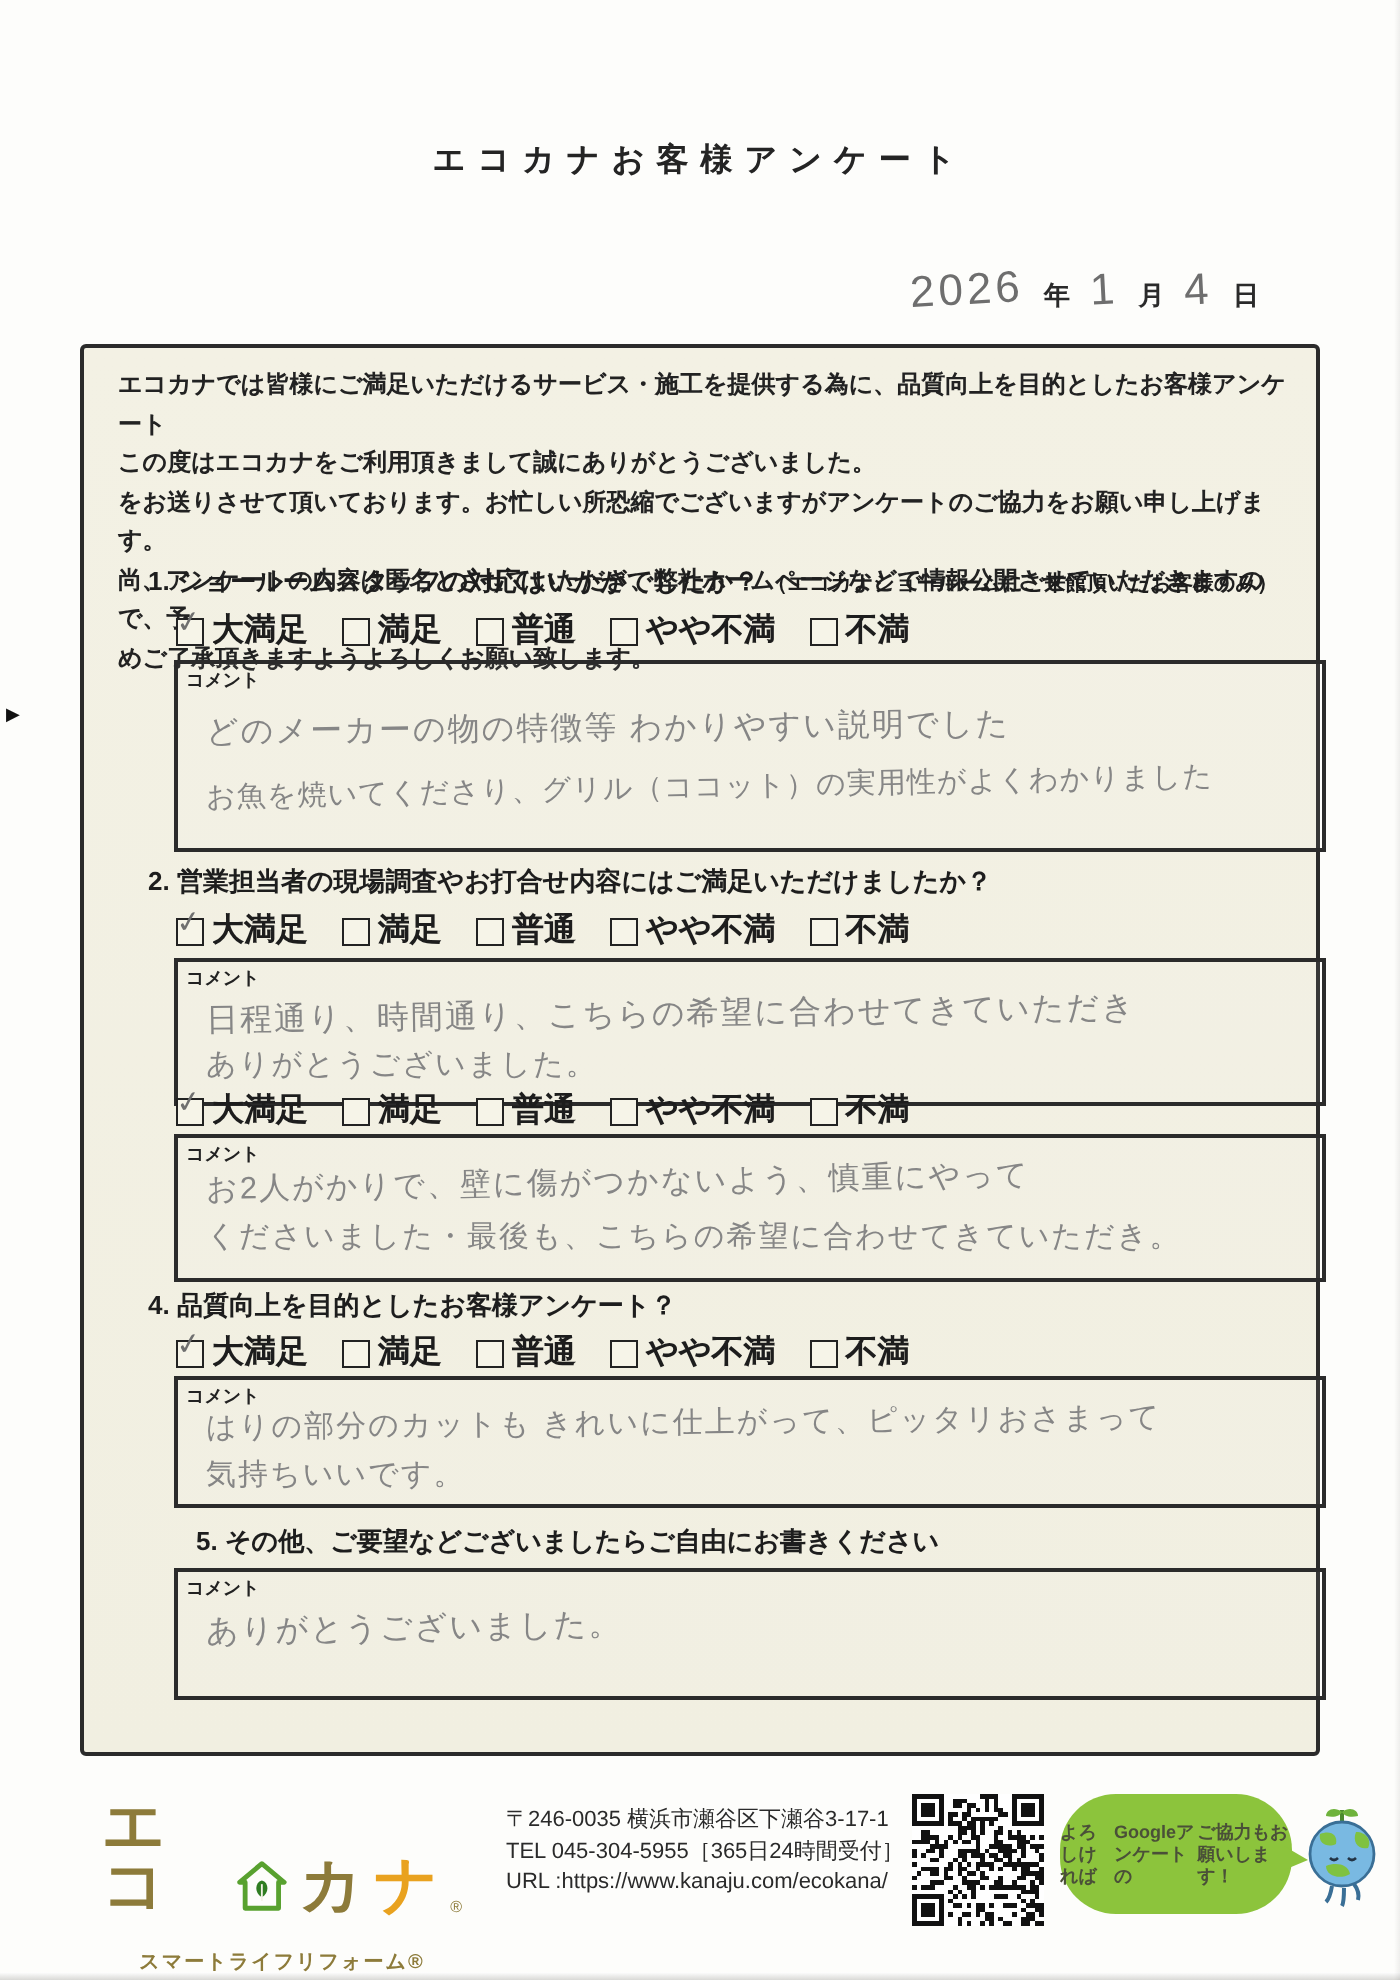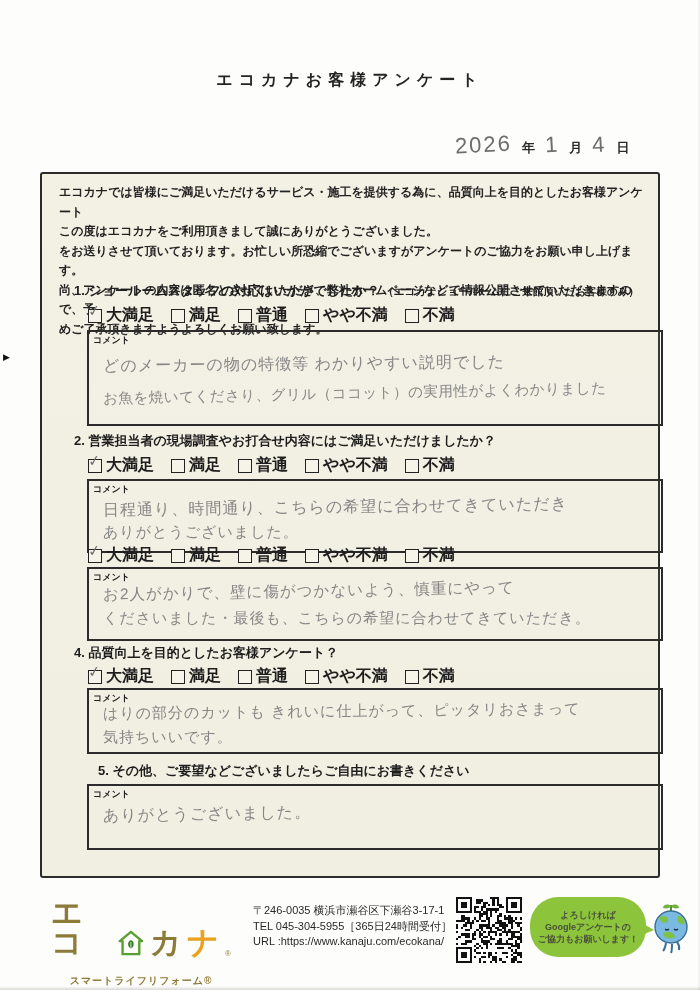--- a/index.html
+++ b/index.html
@@ -84,21 +84,21 @@
   .logo-r{font-size:8px;color:#8d7b3a;align-self:flex-end;}
   .logo-tagline{margin-top:16px;text-align:center;font-size:10px;font-weight:700;color:#8d7b3a;letter-spacing:1px;}
 
   .address{position:absolute;left:253px;top:903px;font-size:11px;line-height:15.5px;color:#2a2a2a;font-weight:500;white-space:nowrap;}
 
   .qr{position:absolute;left:456px;top:897px;width:66px;height:66px;background:#fff;}
 
   .bubble{
     position:absolute;left:530px;top:897px;width:116px;height:60px;
     background:#8cc43c;border-radius:28px;
-    display:flex;flex-direction:column;justify-content:center;align-items:center;gap:1px;
+    display:flex;flex-direction:row;justify-content:center;align-items:center;gap:1px;
   }
   .bubble:after{
     content:"";position:absolute;right:-8px;top:26px;width:0;height:0;
     border-top:7px solid transparent;border-bottom:5px solid transparent;border-left:12px solid #8cc43c;
   }
   .bubble-line{font-size:9px;font-weight:700;color:#4a5038;line-height:11px;}
 
   .mascot{position:absolute;left:648px;top:903px;width:46px;height:58px;}
 </style>
 </head>

